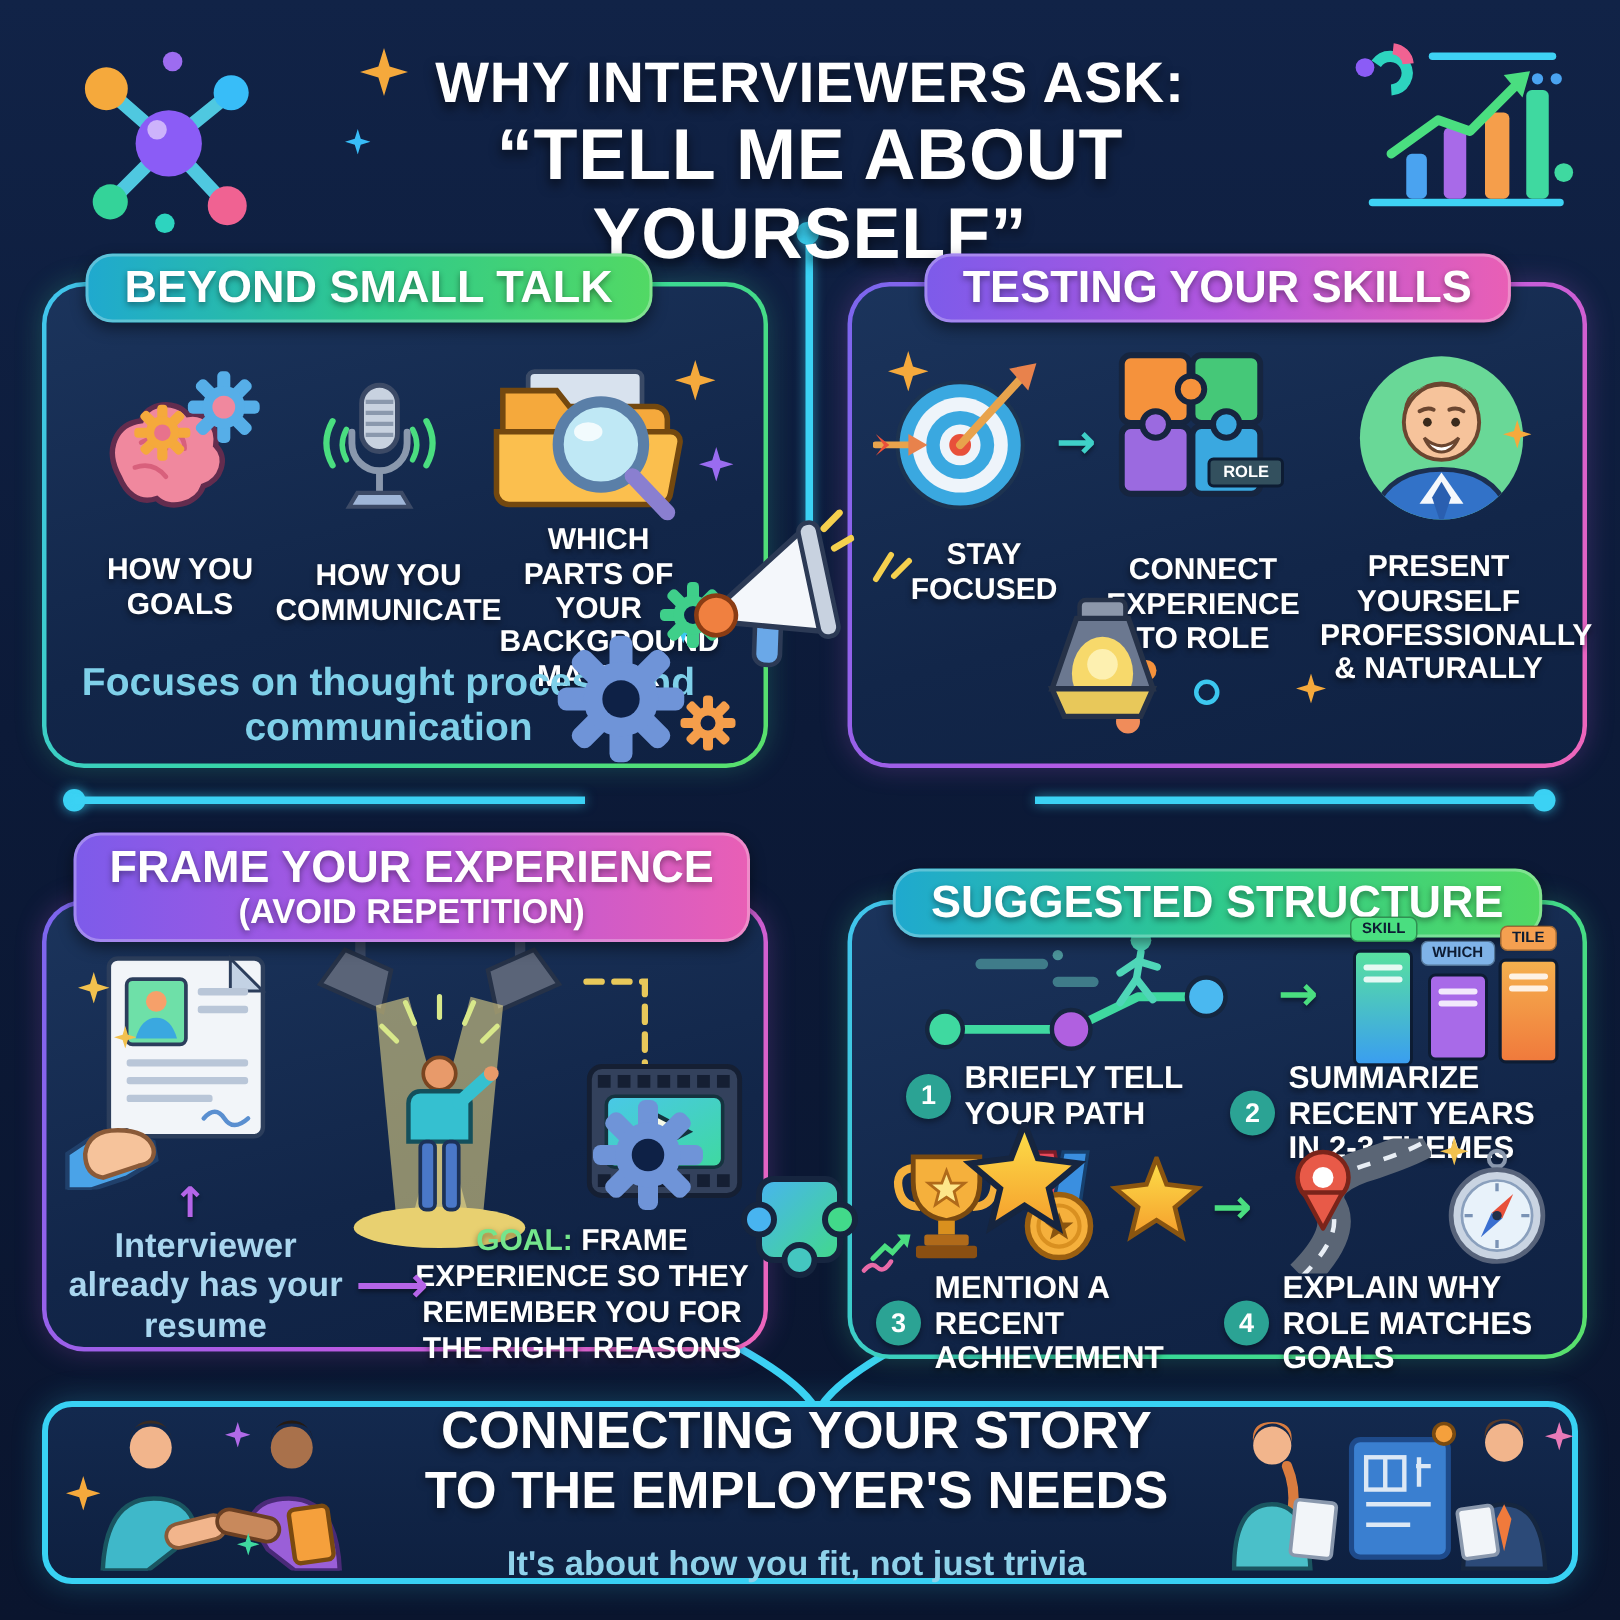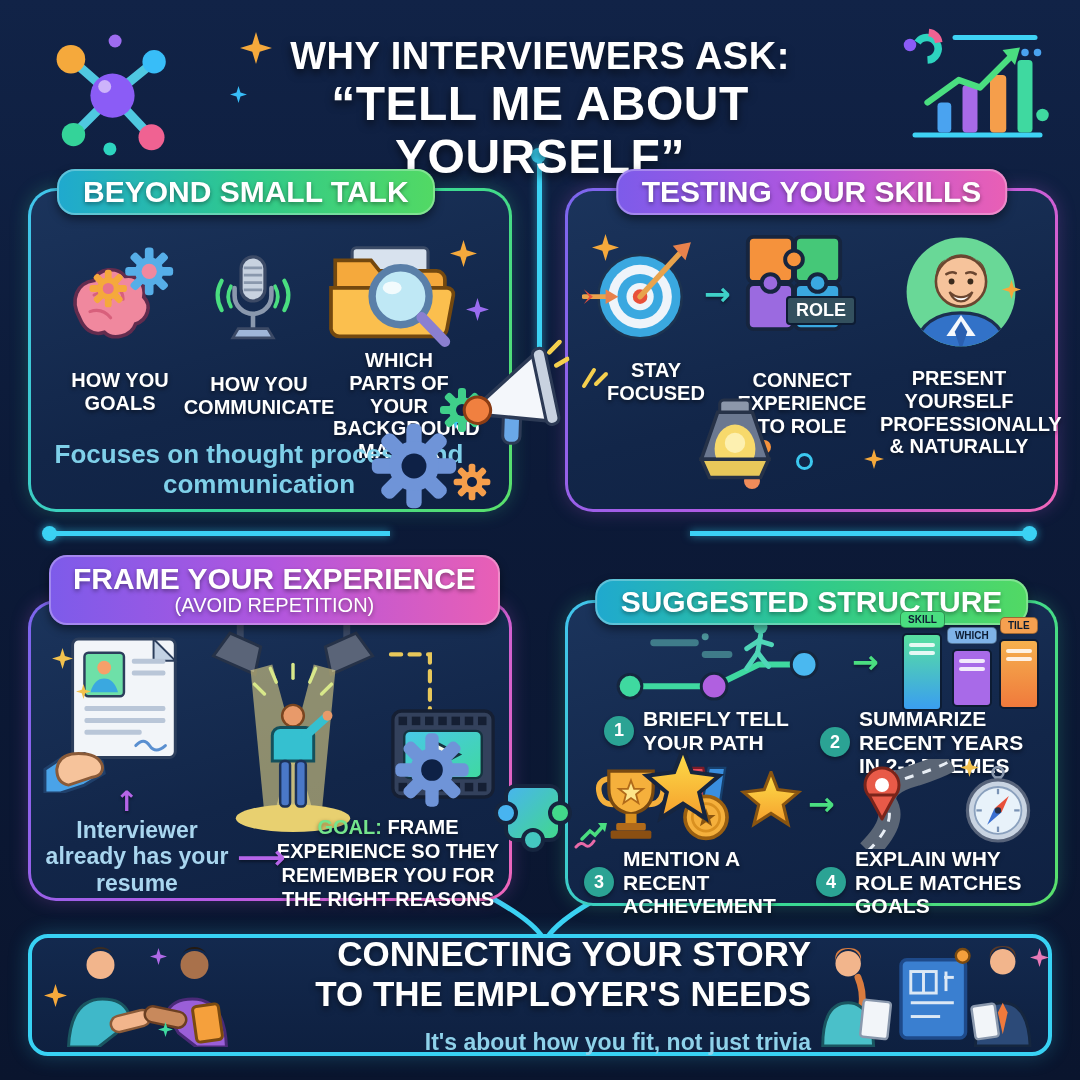--- a/index.html
+++ b/index.html
@@ -16,21 +16,21 @@
   .panel{position:absolute;border-radius:28px;padding:3px;z-index:2}
   .panel.tg{background:linear-gradient(120deg,#41c4ee 0%,#36d89a 55%,#5ae06b 100%);box-shadow:0 0 18px rgba(62,213,152,.25)}
   .panel.pp{background:linear-gradient(120deg,#7b66ee 0%,#b85ae4 55%,#ef66ba 100%);box-shadow:0 0 18px rgba(190,90,220,.25)}
   .panel-body{position:relative;width:100%;height:100%;border-radius:25px;
     background:linear-gradient(165deg,#1b345c 0%,#122649 60%,#0f2142 100%)}
   .pill{position:absolute;border-radius:18px;padding:7px 26px;color:#fff;font-weight:800;text-align:center;
     line-height:1.08;box-shadow:0 4px 10px rgba(0,0,0,.45), inset 0 0 0 2px rgba(255,255,255,.28);
     text-shadow:0 2px 4px rgba(0,0,0,.4);z-index:3;white-space:nowrap}
   .pill.g1{background:linear-gradient(90deg,#1fa9cf,#2fc98c,#52d964)}
   .pill.g2{background:linear-gradient(90deg,#7d5bea,#b156de,#e95fb5)}
-  .pill-main{font-size:30px}.pill-sub{font-size:20px;font-weight:400}
+  .pill-main{font-size:30px}.pill-sub{font-size:23px;font-weight:700}
   .abs{position:absolute}
   .col-label{position:absolute;font-weight:800;color:#fff;font-size:20px;text-align:center;line-height:1.14;
     text-shadow:0 2px 4px rgba(0,0,0,.55)}
   .caption{position:absolute;font-weight:700;color:#7fd0e9;font-size:26px;text-align:center;line-height:1.16}
   .note{position:absolute;font-size:23px;font-weight:700;color:#a9d6ef;text-align:center;line-height:1.15}
   .goal{position:absolute;font-size:20px;font-weight:800;color:#fff;line-height:1.2;text-align:center;
     text-shadow:0 2px 4px rgba(0,0,0,.5)}
   .goal .g{color:#74e58c}
   .badge{display:inline-flex;align-items:center;justify-content:center;width:30px;height:30px;border-radius:50%;
     background:#2ba394;color:#fff;font-weight:800;font-size:18px;flex:none;box-shadow:0 2px 4px rgba(0,0,0,.4)}
@@ -55,27 +55,27 @@
     box-shadow:0 0 8px rgba(59,210,244,.7)}
   .ringdot{position:absolute;width:11px;height:11px;border:3px solid #3cc8f0;border-radius:50%;z-index:3}
   
   .cards{position:absolute;display:flex;gap:2px;align-items:flex-start;z-index:3}
   .cardcol{display:flex;flex-direction:column;align-items:center;gap:5px}
   .ctag{font-size:10px;font-weight:700;padding:2px 7px;border-radius:5px;color:#0d1c33;border:1px solid rgba(0,0,0,.35)}
   .cbody{width:36px;border-radius:5px;border:2px solid #0d1c33;position:relative}
   .cbody::before,.cbody::after{content:"";position:absolute;left:5px;right:5px;height:4px;
     background:rgba(255,255,255,.85);border-radius:2px}
   .cbody::before{top:8px}.cbody::after{top:16px}
-  .role-tag{position:absolute;right:-8px;bottom:12px;background:#33505e;color:#fff;font-size:18px;font-weight:800;
+  .role-tag{position:absolute;right:-8px;bottom:12px;background:#33505e;color:#fff;font-size:11px;font-weight:800;
     padding:2px 8px;border-radius:4px;border:2px solid #0d1c33;z-index:4}
   
   .banner{position:absolute;left:28px;top:934px;width:1016px;height:114px;border-radius:20px;border:4px solid #38d2f4;
     background:linear-gradient(180deg,#13294e,#0e2040);display:flex;align-items:center;z-index:2;
     box-shadow:0 0 20px rgba(56,210,244,.25)}
-  .banner-text{flex:1;text-align:right}
+  .banner-text{flex:1;text-align:center}
   .banner-title{font-size:35px;font-weight:800;color:#fff;line-height:1.12;text-shadow:0 3px 6px rgba(0,0,0,.5)}
   .banner-sub{font-size:23px;font-weight:700;color:#8fd2ea;margin-top:16px}
 </style>
 </head>
 <body>
 
 <div class="stage">
 
   <svg width="0" height="0" style="position:absolute">
     <defs>

